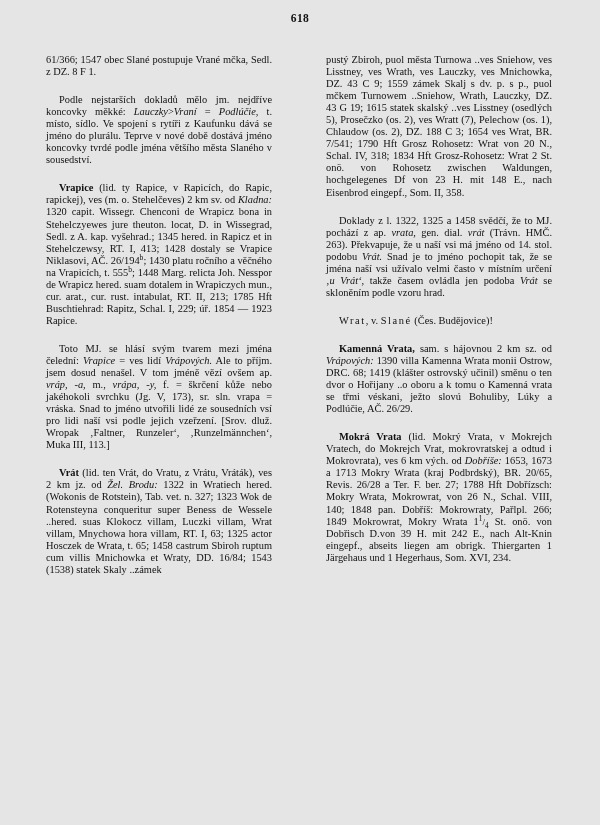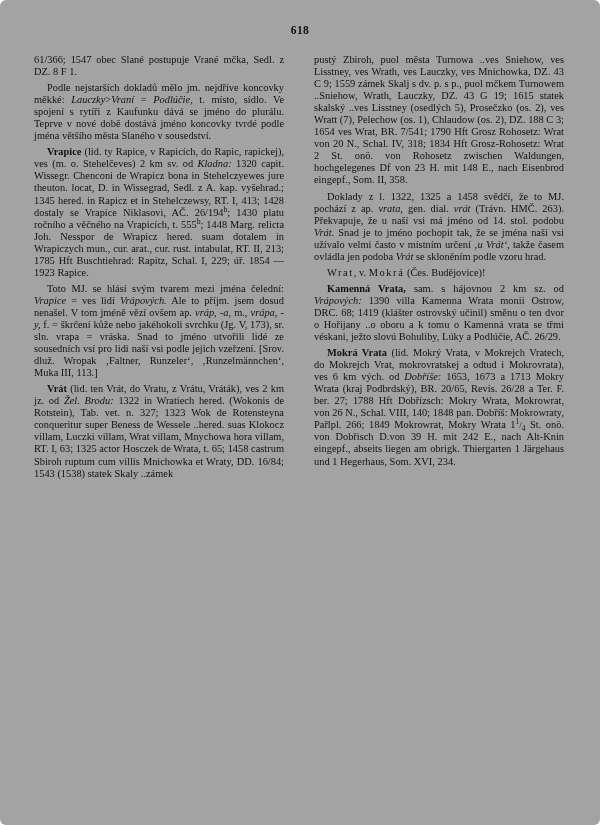--- a/index.html
+++ b/index.html
@@ -4,27 +4,26 @@
 <style>
   html, body {
     margin: 0;
     padding: 0;
     background: #ffffff;
   }
   .page {
     position: relative;
     width: 600px;
     height: 825px;
-    background: #a3a3a3;
+    background: #e5e5e5;
     font-family: "Liberation Serif", serif;
     color: #111111;
     box-sizing: border-box;
-    padding: 24px 30px 14px 30px;
+    padding: 12px 30px 14px 30px;
     overflow: hidden;
-    border-radius: 6px;
   }
   .page-number {
     text-align: center;
     font-family: "Liberation Serif", serif;
     font-weight: bold;
     font-size: 11.5px;
     letter-spacing: 0.4px;
     margin-bottom: 14px;
   }
   .columns {
@@ -34,21 +33,21 @@
   }
   .col {
     width: 258px;
     font-size: 10.4px;
     line-height: 12.05px;
     text-align: justify;
     text-justify: inter-word;
     hyphens: manual;
   }
   .col p {
-    margin: 4px;
+    margin: 16px;
     text-indent: 13px;
   }
   .col p.noindent {
     text-indent: 0;
   }
   .hw {
     font-weight: bold;
   }
   .it {
     font-style: italic;
@@ -76,18 +75,18 @@
     <div class="col">
         <p class="noindent">61/366; 1547 obec Slané postupuje Vrané mčka, Sedl. z DZ. 8 F 1.</p>
         <p class="">Podle nejstarších dokladů mělo jm. nejdříve koncovky měkké: <span class="it">Lauczky</span>&gt;<span class="it">Vraní</span> = <span class="it">Podlúčie</span>, t. místo, sídlo. Ve spojení s rytíři z Kaufunku dává se jméno do plurálu. Teprve v nové době dostává jméno koncovky tvrdé podle jména většího města Slaného v sousedství.</p>
         <p class=""><span class="hw">Vrapice</span> (lid. ty Rapice, v Rapicích, do Rapic, rapickej), ves (m. o. Stehelčeves) 2 km sv. od <span class="it">Kladna:</span> 1320 capit. Wissegr. Chenconi de Wrapicz bona in Stehelczyewes jure theuton. locat, D. in Wissegrad, Sedl. z A. kap. vyšehrad.; 1345 hered. in Rapicz et in Stehelczewsy, RT. I, 413; 1428 dostaly se Vrapice Niklasovi, AČ. 26/194<span class="sup">b</span>; 1430 platu ročního a věčného na Vrapicích, t. 555<span class="sup">b</span>; 1448 Marg. relicta Joh. Nesspor de Wrapicz hered. suam dotalem in Wrapiczych mun., cur. arat., cur. rust. intabulat, RT. II, 213; 1785 Hft Buschtiehrad: Rapitz, Schal. I, 229; úř. 1854 — 1923 Rapice.</p>
         <p class="">Toto MJ. se hlásí svým tvarem mezi jména čelední: <span class="it">Vrapice</span> = ves lidí <span class="it">Vrápových.</span> Ale to příjm. jsem dosud nenašel. V tom jméně vězí ovšem ap. <span class="it">vráp, -a,</span> m., <span class="it">vrápa, -y,</span> f. = škrčení kůže nebo jakéhokoli svrchku (Jg. V, 173), sr. sln. vrapa = vráska. Snad to jméno utvořili lidé ze sousedních vsí pro lidi naší vsi podle jejich vzeřzení. [Srov. dluž. Wropak ‚Faltner, Runzeler‘, ‚Runzelmännchen‘, Muka III, 113.]</p>
         <p class=""><span class="hw">Vrát</span> (lid. ten Vrát, do Vratu, z Vrátu, Vráták), ves 2 km jz. od <span class="it">Žel. Brodu:</span> 1322 in Wratiech hered. (Wokonis de Rotstein), Tab. vet. n. 327; 1323 Wok de Rotensteyna conqueritur super Beness de Wessele ..hered. suas Klokocz villam, Luczki villam, Wrat villam, Mnychowa hora villam, RT. I, 63; 1325 actor Hosczek de Wrata, t. 65; 1458 castrum Sbiroh ruptum cum villis Mnichowka et Wraty, DD. 16/84; 1543 (1538) statek Skaly ..zámek</p>
       </div>
     <div class="col">
         <p class="noindent">pustý Zbiroh, puol města Turnowa ..ves Sniehow, ves Lisstney, ves Wrath, ves Lauczky, ves Mnichowka, DZ. 43 C 9; 1559 zámek Skalj s dv. p. s p., puol mčkem Turnowem ..Sniehow, Wrath, Lauczky, DZ. 43 G 19; 1615 statek skalský ..ves Lisstney (osedlých 5), Prosečzko (os. 2), ves Wratt (7), Pelechow (os. 1), Chlaudow (os. 2), DZ. 188 C 3; 1654 ves Wrat, BR. 7/541; 1790 Hft Grosz Rohosetz: Wrat von 20 N., Schal. IV, 318; 1834 Hft Grosz-Rohosetz: Wrat 2 St. onö. von Rohosetz zwischen Waldungen, hochgelegenes Df von 23 H. mit 148 E., nach Eisenbrod eingepf., Som. II, 358.</p>
         <p class="">Doklady z l. 1322, 1325 a 1458 svědčí, že to MJ. pochází z ap. <span class="it">vrata,</span> gen. dial. <span class="it">vrát</span> (Trávn. HMČ. 263). Překvapuje, že u naší vsi má jméno od 14. stol. podobu <span class="it">Vrát.</span> Snad je to jméno pochopit tak, že se jména naší vsi užívalo velmi často v místním určení <span class="it">‚u Vrát‘,</span> takže časem ovládla jen podoba <span class="it">Vrát</span> se skloněním podle vzoru hrad.</p>
-        <p class=""><span class="spaced">Wrat</span>, v. <span class="spaced">Mokrá</span> (Čes. Budějovice)!</p>
+        <p class=""><span class="spaced">Wrat</span>, v. <span class="spaced">Slané</span> (Čes. Budějovice)!</p>
         <p class=""><span class="hw">Kamenná Vrata,</span> sam. s hájovnou 2 km sz. od <span class="it">Vrápových:</span> 1390 villa Kamenna Wrata monii Ostrow, DRC. 68; 1419 (klášter ostrovský učinil) směnu o ten dvor o Hořijany ..o oboru a k tomu o Kamenná vrata se třmi véskani, ježto slovú Bohuliby, Lúky a Podlúčie, AČ. 26/29.</p>
         <p class=""><span class="hw">Mokrá Vrata</span> (lid. Mokrý Vrata, v Mokrejch Vratech, do Mokrejch Vrat, mokrovratskej a odtud i Mokrovrata), ves 6 km vých. od <span class="it">Dobříše:</span> 1653, 1673 a 1713 Mokry Wrata (kraj Podbrdský), BR. 20/65, Revis. 26/28 a Ter. F. ber. 27; 1788 Hft Dobřízsch: Mokry Wrata, Mokrowrat, von 26 N., Schal. VIII, 140; 1848 pan. Dobříš: Mokrowraty, Pařlpl. 266; 1849 Mokrowrat, Mokry Wrata 1<span class="frac"><span class="num">1</span>/<span class="den">4</span></span> St. onö. von Dobřisch D.von 39 H. mit 242 E., nach Alt-Knin eingepf., abseits liegen am obrigk. Thiergarten 1 Järgehaus und 1 Hegerhaus, Som. XVI, 234.</p>
       </div>
   </div>
 </div>
 
 </body></html>

